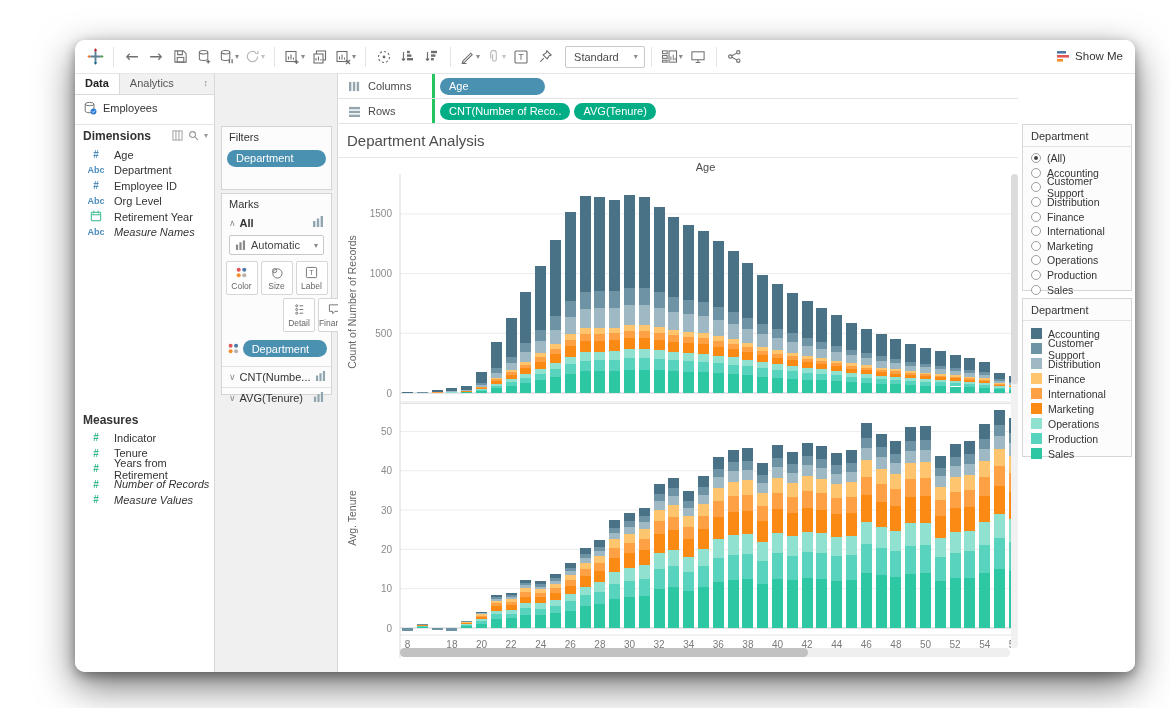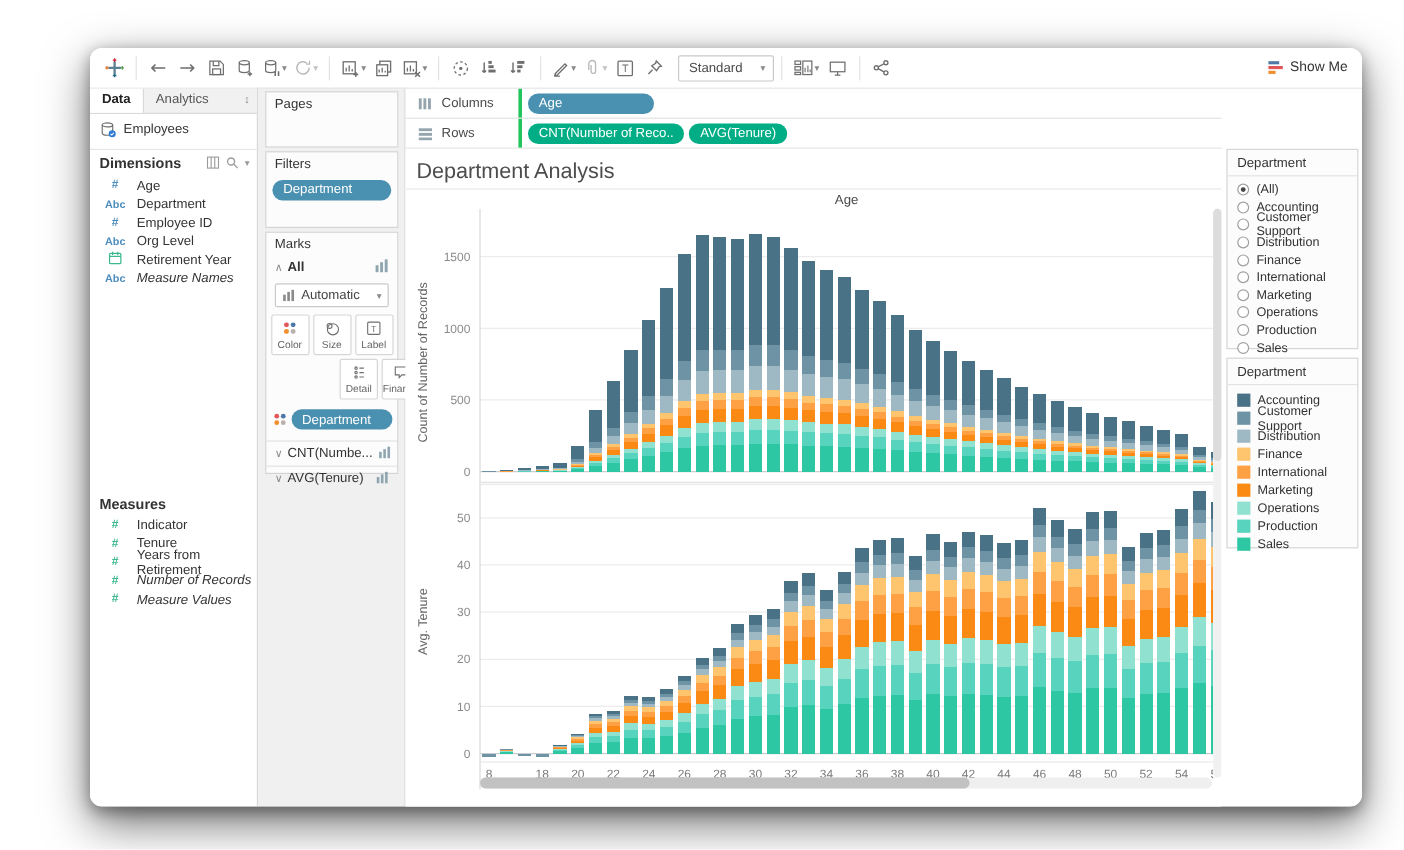--- a/index.html
+++ b/index.html
@@ -64,21 +64,21 @@
   .mk-field-row { display:flex; align-items:center; gap:4px; font-size:11px; color:#333;
     height:21px; padding:0 7px; border-top:1px solid #e3e3e3; margin-top:0; }
   
   .content { position:absolute; left:263px; top:33px; width:797px; height:599px; background:#fff; border-top:1px solid #e6e6e6;}
   .shelf { position:absolute; left:0; width:680px; height:25px; border-bottom:1px solid #e3e3e3;
     display:flex; align-items:center; }
   .shelf-label { width:97px; display:flex; align-items:center; gap:7px; padding-left:10px;
     font-size:11px; color:#4a4a4a; border-right:3px solid #22c55e; height:100%; }
   .shelf-pills { display:flex; gap:4px; padding-left:5px; }
   .sheet { position:absolute; left:0; top:50px; width:680px; height:549px; background:#fff; overflow:hidden; }
-  .sheet-title { position:absolute; left:9px; top:8px; font-size:18px; color:#4d4d4d; }
+  .sheet-title { position:absolute; left:9px; top:8px; font-size:15px; color:#4d4d4d; }
   .title-div { position:absolute; left:0; top:33px; width:680px; height:1px; background:#e8e8e8; }
   .col-header { position:absolute; left:62px; top:37px; width:611px; text-align:center;
     font-size:11px; color:#4a4a4a; }
   .hscroll { position:absolute; left:62px; top:524px; width:610px; height:9px; background:#efefef; border-radius:5px; }
   .hscroll .thumb { position:absolute; left:0; top:0; width:408px; height:9px; background:#c2c2c2; border-radius:5px; }
   .vscroll { position:absolute; left:673px; top:50px; width:7px; height:474px; background:#f1f1f1; border-radius:4px; }
   .vscroll .thumb { position:absolute; left:0; top:0; width:7px; height:210px; background:#dcdcdc; border-radius:4px; }
   
   .rcard { position:absolute; width:110px; background:#fcfcfc; border:1px solid #d6d6d6; }
   .rcard-title { font-size:11px; color:#333; padding:5px 8px 4px 8px; border-bottom:1px solid #e3e3e3; }
@@ -330,23 +330,20 @@
             <span class="f-lbl it">Number of Records</span>
           </div>
           <div class="f-row">
             <span class="f-ic ic-num-m">#</span>
             <span class="f-lbl it">Measure Values</span>
           </div>
         </div>
   </div>
 
   <div class="cards-panel">
-    <div class="card" style="top:2px; height:47px;">
-      <div class="card-lbl">Pages</div>
-    </div>
     <div class="card" style="top:52px; height:64px;">
       <div class="card-lbl">Filters</div>
       <div style="padding:5px 0 0 5px">
         <span class="pill pill-blue" style="width:99px">Department</span>
       </div>
     </div>
     <div class="card" style="top:119px; height:202px;">
       <div class="card-lbl">Marks</div>
       <div class="marks-allrow">
         <span class="chev">∧</span>

